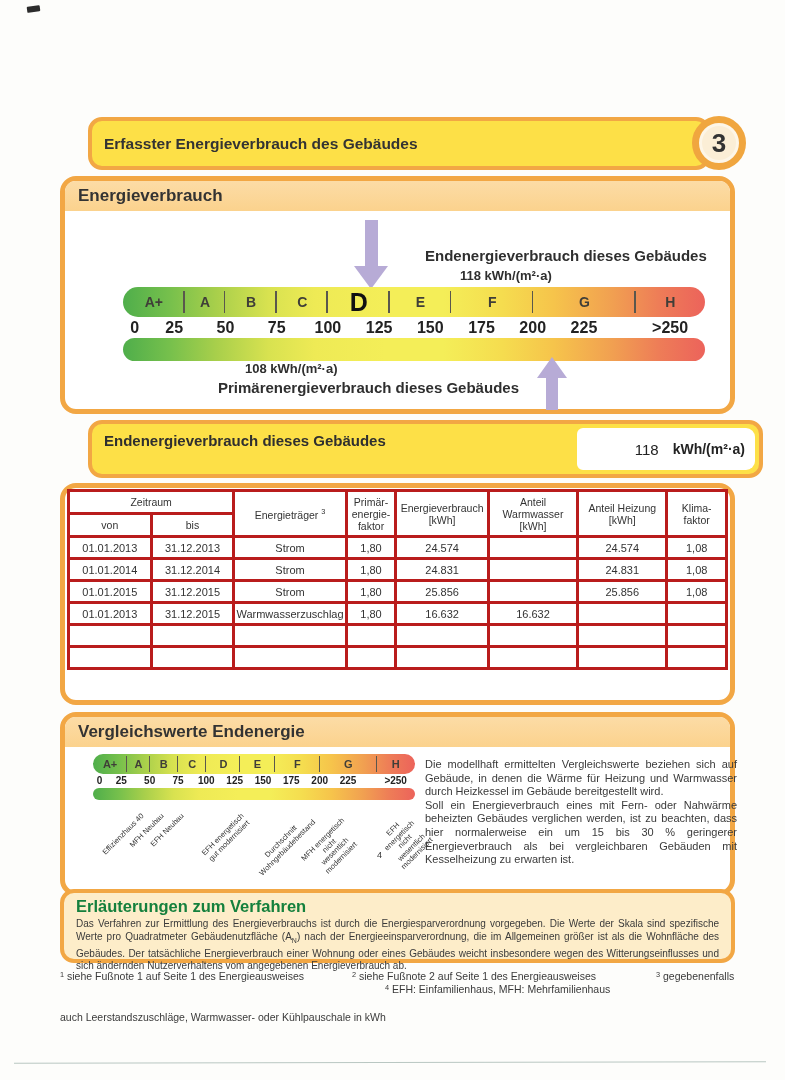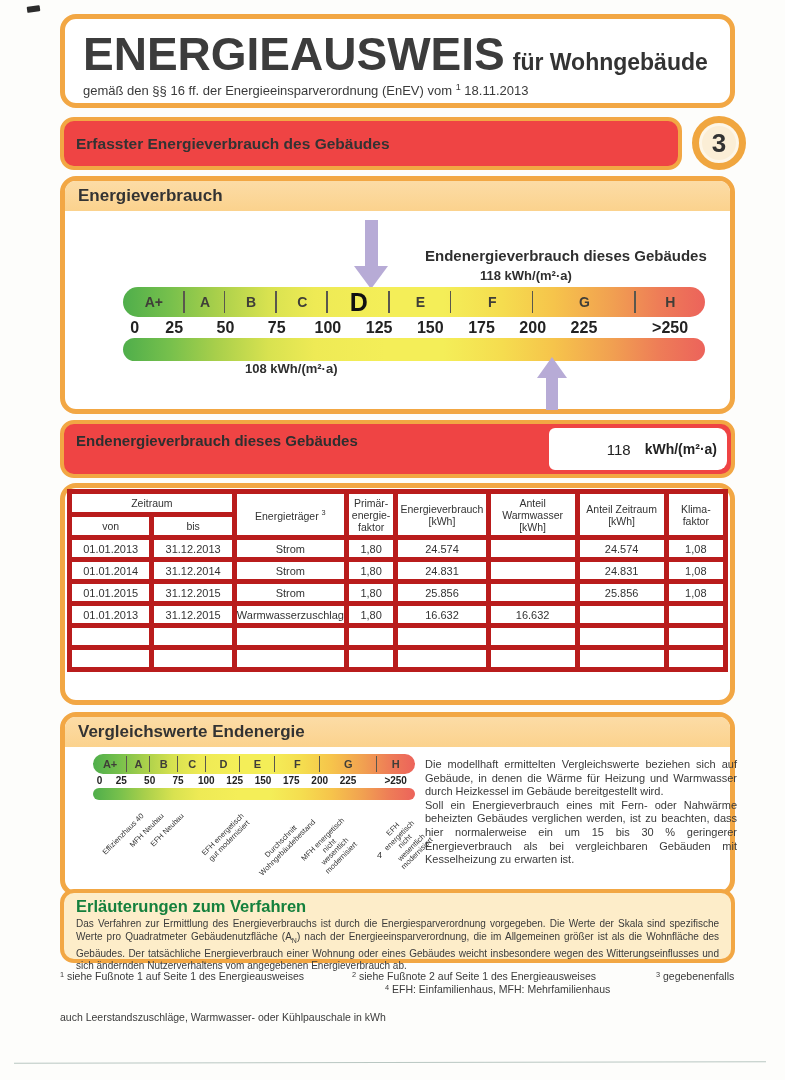--- a/index.html
+++ b/index.html
@@ -2,21 +2,21 @@
 <html><head>
 <meta charset="utf-8">
 <style>
   * { margin:0; padding:0; box-sizing:border-box; }
   html,body { background:#e8e8e8; }
   body { font-family:"Liberation Sans", sans-serif; }
   .page { position:relative; width:785px; height:1080px; background:#fdfdfb; margin:0 auto; overflow:hidden; }
 
   
   .panel { position:absolute; border:5px solid #f2a744; border-radius:16px; background:#fff; }
-  .panel.tan { background:#ef4444; border-width:4px; border-radius:14px; }
+  .panel.tan { background:#fde047; border-width:4px; border-radius:14px;margin-left:28px; }
   .panel.cream { background:#fdedc9; border-width:4px; border-radius:14px; }
   .bar-head { height:30px; line-height:30px; padding-left:13px;
               background:linear-gradient(#fcdca6,#fbd28d); border-radius:10px 10px 0 0;
               font-size:17px; font-weight:bold; color:#333; }
 
   
   .hdr { top:14px; left:60px; width:675px; height:94px; padding:10px 18px 0 18px; }
   .hdr .t1 { font-size:46px; font-weight:bold; color:#3c3c3c; letter-spacing:0px; line-height:50px; }
   .hdr .t2 { font-size:23px; font-weight:bold; color:#333; margin-left:8px; }
   .hdr .sub { font-size:13px; color:#3a3a3a; margin-top:3px; }
@@ -67,21 +67,21 @@
   .mand .t2 { font-size:14px; color:#2f2f2f; }
   .mand-box { position:absolute; top:4px; bottom:4px; right:4px; width:178px; background:#fff;
               border-radius:6px 9px 9px 6px; display:flex; align-items:center; justify-content:flex-end;
               gap:14px; padding-right:10px; }
   .mand-box .v { font-size:15px; color:#222; }
   .mand-box .u { font-size:14px; font-weight:bold; color:#222; }
 
   
   .tablebox { top:483px; left:60px; width:675px; height:222px; }
   table.vt { width:calc(100% - 4px); margin:1px 2px 0 2px; border-collapse:collapse; table-layout:fixed; }
-  table.vt th, table.vt td { border:5px solid #b91c1c; text-align:center; vertical-align:middle; }
+  table.vt th, table.vt td { border:3px solid #b91c1c; text-align:center; vertical-align:middle; }
   table.vt th { font-weight:normal; font-size:10.5px; color:#333; white-space:pre-line; line-height:12px; height:23px; }
   table.vt td { font-size:11px; color:#333; height:22px; }
   table.vt tr.hrow1 th { border-bottom:1px solid #8d8d8d; }
 
   
   .comp { top:712px; left:60px; width:675px; height:184px; }
   .comp-body { position:absolute; left:5px; right:5px; top:35px; bottom:0; }
   .mini-wrap { position:absolute; left:23px; top:2px; width:322px; }
   .mini-letterbar { height:20px; border-radius:10px; display:flex; overflow:hidden; }
   .mini-letterbar .seg { position:relative; display:flex; align-items:center; justify-content:center; font-size:11px; font-weight:bold; color:#3f3e38; }
@@ -111,47 +111,37 @@
   .scan-mark { position:absolute; left:27px; top:6px; width:13px; height:6px; background:#2c2c2c; transform:rotate(-8deg); border-radius:1px; }
   .scan-line { position:absolute; left:14px; top:1062px; width:752px; height:1px; background:#b9c7c2; transform:rotate(-0.12deg); }
 </style>
 </head>
 <body>
 
 <div class="page">
 
   <div class="scan-mark"></div>
 
-  <div class="panel hdr">
-    <div>
-      <span class="t1">ENERGIEAUSWEIS</span><span class="t2">für Wohngebäude</span>
-    </div>
-    <div class="sub">
-      <span>gemäß den §§ 16 ff. der Energieeinsparverordnung (EnEV) vom</span>
-      <sup>1</sup>
-      <span>18.11.2013</span>
-    </div>
-  </div>
 
   <div class="panel tan reg">
     <div class="reg-title">Erfasster Energieverbrauch des Gebäudes</div>
   </div>
   <div class="pagenum">3</div>
 
   <div class="panel energy">
     <div class="bar-head">Energieverbrauch</div>
     <div class="energy-body">
 
       <div class="abs arrow-down" style="left:284px; top:4px;">
         <div class="shaft"></div>
           <div class="head"></div>
       </div>
 
       <div class="abs lbl-bold" style="left:355px; top:31px;">Endenergieverbrauch dieses Gebäudes</div>
-      <div class="abs val-bold" style="left:410px; top:52px;">
+      <div class="abs val-bold" style="left:390px; top:52px;">
         <span>118</span>&nbsp;<span>kWh/(m²·a)</span>
       </div>
 
       <div class="abs scale-wrap" style="left:53px; top:71px; width:582px;">
         <div class="letterbar egrad">
           <span class="seg">A+</span>
           <span class="seg">A</span>
           <span class="seg">B</span>
           <span class="seg">C</span>
           <span class="seg hl">D</span>
@@ -172,20 +162,21 @@
           <span style="left:70.4%">200</span>
           <span style="left:79.2%">225</span>
           <span style="left:94%">&gt;250</span>
         </div>
         <div class="plainbar egrad"></div>
       </div>
 
       <div class="abs val-bold" style="left:175px; top:145px;">
         <span>108</span>&nbsp;<span>kWh/(m²·a)</span>
       </div>
+      <div class="abs lbl-bold" style="left:148px; top:163px;">Primärenergieverbrauch dieses Gebäudes</div>
 
       <div class="abs arrow-up" style="left:467px; top:141px;">
         <div class="head"></div>
           <div class="shaft"></div>
       </div>
     </div>
   </div>
 
   <div class="panel tan mand">
     <div class="t1">Endenergieverbrauch dieses Gebäudes</div>
@@ -212,21 +203,21 @@
         <th colspan="2">Zeitraum</th>
         <th rowspan="2"><span>Energieträger</span>&nbsp;<sup>3</sup></th>
         <th rowspan="2">Primär-
 energie-
 faktor</th>
         <th rowspan="2">Energieverbrauch
 [kWh]</th>
         <th rowspan="2">Anteil
 Warmwasser
 [kWh]</th>
-        <th rowspan="2">Anteil Zeitraum
+        <th rowspan="2">Anteil Heizung
 [kWh]</th>
         <th rowspan="2">Klima-
 faktor</th>
       </tr>
       <tr>
         <th>von</th>
         <th>bis</th>
       </tr>
       <tr>
         <td>01.01.2013</td>

